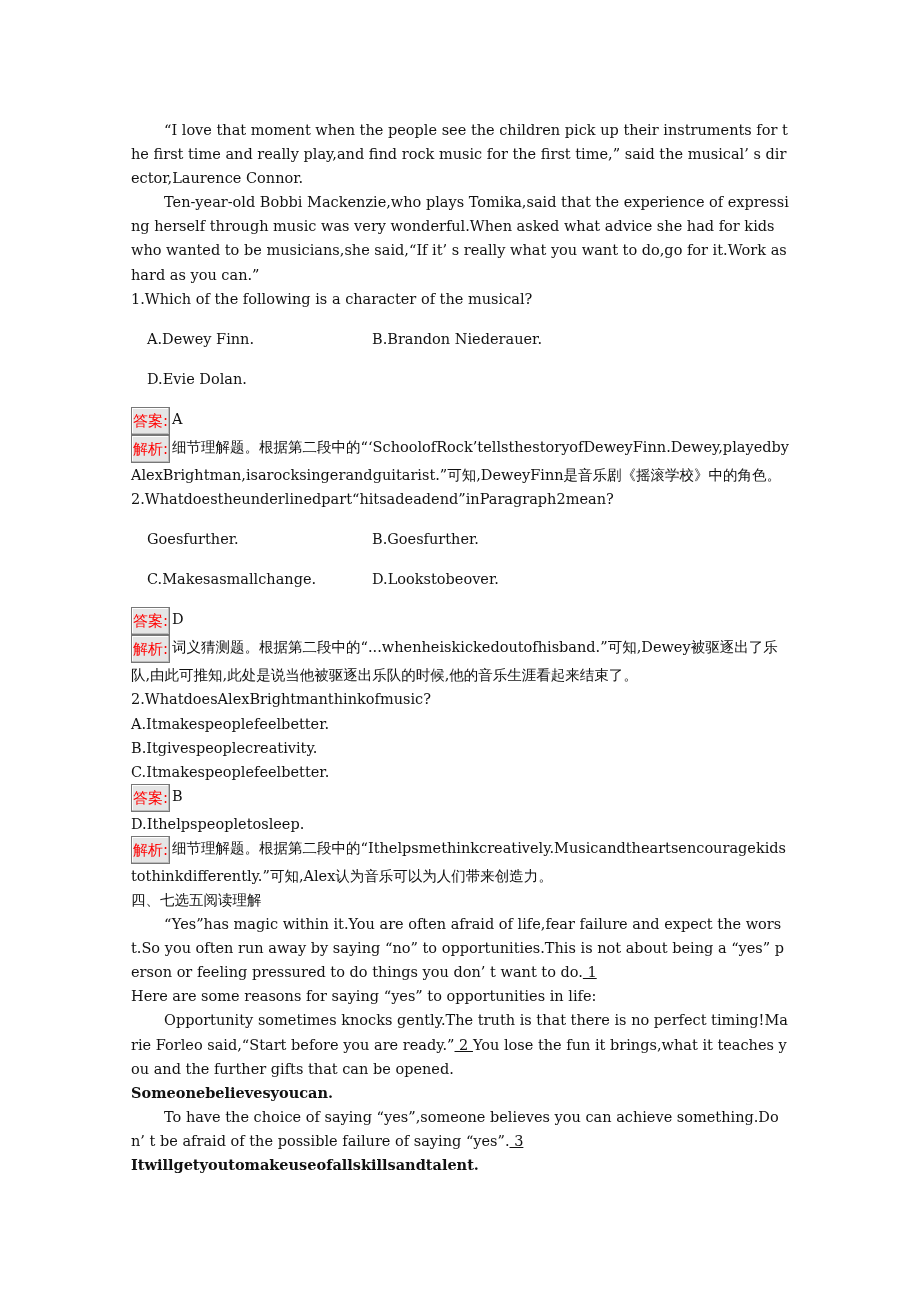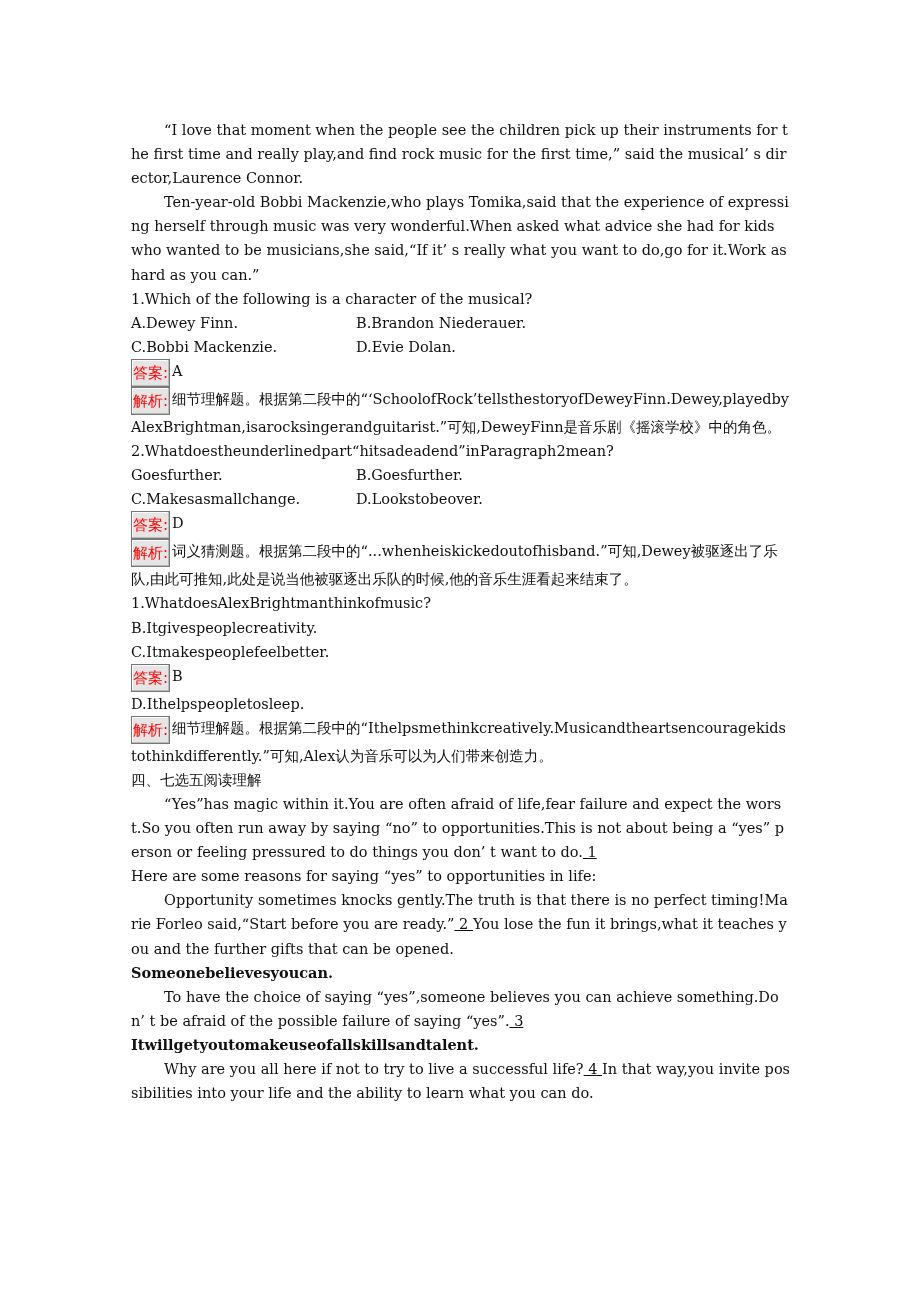--- a/index.html
+++ b/index.html
@@ -4,21 +4,21 @@
 <style>
   html, body { margin: 0; padding: 0; background: #ffffff; }
   body { width: 920px; height: 1302px; position: relative; overflow: hidden; }
   .page {
     position: absolute; left: 131px; top: 118px; width: 660px;
     font-family: "DejaVu Serif", "Liberation Serif", serif;
     font-size: 14.5px; color: #111; line-height: 24.1px;
   }
   .p { margin: 0; white-space: normal; word-break: break-all; }
   .indent { text-indent: 33px; }
-  .opts { display: flex; margin: 0; }
+  .opts { display: flex; margin: 16px; }
   .opts span { display: inline-block; }
   .opts span:first-child { width: 225px; }
   .label {
     display: inline-block; background: #e5e5e5; color: #ff0000;
     border: 1px solid #777; box-shadow: inset -1px -1px 0 #bbb, inset 1px 1px 0 #fff;
     padding: 3px 1px; line-height: 20px; height: 20px; margin-right: 2px;
     font-family: "DejaVu Sans", sans-serif; font-size: 15px; vertical-align: top;
   }
   .bold { font-weight: bold; }
   .blank { text-decoration: underline; }
@@ -30,46 +30,45 @@
 <div class="page">
   <p class="p indent">“I love that moment when the people see the children pick up their instruments for the first time and really play,and find rock music for the first time,” said the musical’ s director,Laurence Connor.</p>
   <p class="p indent">Ten-year-old Bobbi Mackenzie,who plays Tomika,said that the experience of expressing herself through music was very wonderful.When asked what advice she had for kids who wanted to be musicians,she said,“If it’ s really what you want to do,go for it.Work as hard as you can.”</p>
 
   <p class="p">1.Which of the following is a character of the musical?</p>
   <div class="opts">
       <span>A.Dewey Finn.</span>
       <span>B.Brandon Niederauer.</span>
     </div>
   <div class="opts">
-      <span>C.Bobbi Mackenzie.</span>
       <span>D.Evie Dolan.</span>
     </div>
   <p class="p"><span class="label">答案:</span><span>A</span></p>
   <p class="p"><span class="label">解析:</span><span>细节理解题。根据第二段中的“‘SchoolofRock’tellsthestoryofDeweyFinn.Dewey,playedbyAlexBrightman,isarocksingerandguitarist.”可知,DeweyFinn是音乐剧《摇滚学校》中的角色。</span></p>
 
   <p class="p">2.Whatdoestheunderlinedpart“hitsadeadend”inParagraph2mean?</p>
   <div class="opts">
       <span>Goesfurther.</span>
       <span>B.Goesfurther.</span>
     </div>
   <div class="opts">
       <span>C.Makesasmallchange.</span>
       <span>D.Lookstobeover.</span>
     </div>
   <p class="p"><span class="label">答案:</span><span>D</span></p>
   <p class="p"><span class="label">解析:</span><span>词义猜测题。根据第二段中的“...whenheiskickedoutofhisband.”可知,Dewey被驱逐出了乐队,由此可推知,此处是说当他被驱逐出乐队的时候,他的音乐生涯看起来结束了。</span></p>
 
-  <p class="p">1.WhatdoesAlexBrightmanthinkofmusic?</p>
+  <p class="p">2.WhatdoesAlexBrightmanthinkofmusic?</p>
+  <p class="p">A.Itmakespeoplefeelbetter.</p>
   <p class="p">B.Itgivespeoplecreativity.</p>
   <p class="p">C.Itmakespeoplefeelbetter.</p>
   <p class="p"><span class="label">答案:</span><span>B</span></p>
   <p class="p">D.Ithelpspeopletosleep.</p>
   <p class="p"><span class="label">解析:</span><span>细节理解题。根据第二段中的“Ithelpsmethinkcreatively.Musicandtheartsencouragekidstothinkdifferently.”可知,Alex认为音乐可以为人们带来创造力。</span></p>
 
   <p class="p cn">四、七选五阅读理解</p>
   <p class="p indent"><span>“Yes”has magic within it.You are often afraid of life,fear failure and expect the worst.So you often run away by saying “no” to opportunities.This is not about being a “yes” person or feeling pressured to do things you don’ t want to do.</span><span class="blank">  1 </span></p>
   <p class="p">Here are some reasons for saying “yes” to opportunities in life:</p>
   <p class="p indent"><span>Opportunity sometimes knocks gently.The truth is that there is no perfect timing!Marie Forleo said,“Start before you are ready.”</span><span class="blank">  2  </span><span> You lose the fun it brings,what it teaches you and the further gifts that can be opened.</span></p>
   <p class="p bold">Someonebelievesyoucan.</p>
   <p class="p indent"><span>To have the choice of saying “yes”,someone believes you can achieve something.Don’ t be afraid of the possible failure of saying “yes”.</span><span class="blank">  3    </span></p>
   <p class="p bold">Itwillgetyoutomakeuseofallskillsandtalent.</p>
-  <p class="p indent"><span>Why are you all here if not to try to live a successful life?</span><span class="blank">  4  </span><span> In that way,you invite possibilities into your life and the ability to learn what you can do.</span></p>
 </div>
 
 </body></html>

